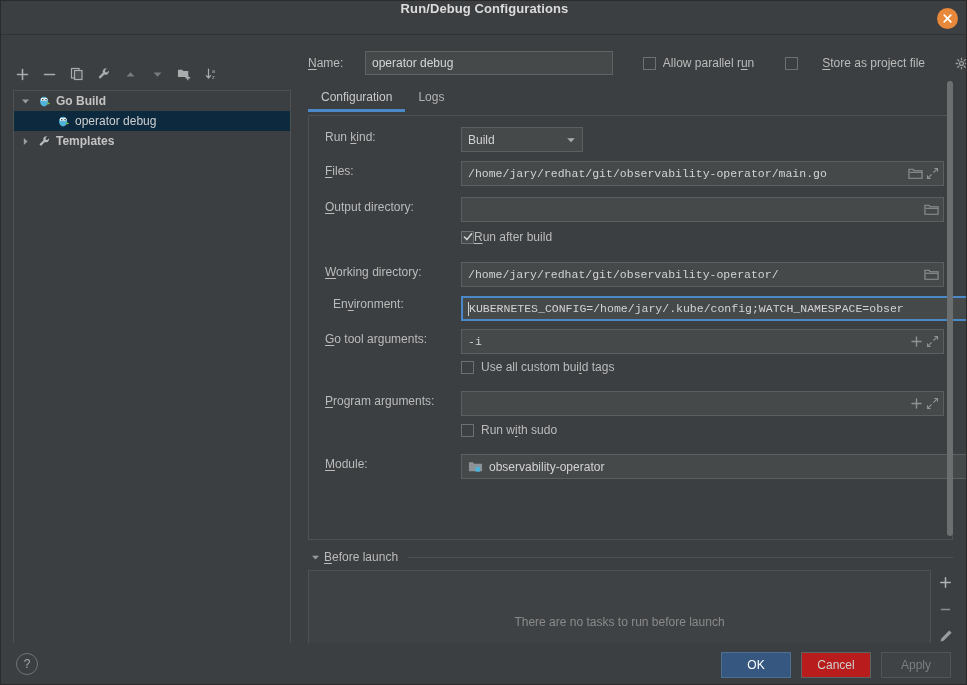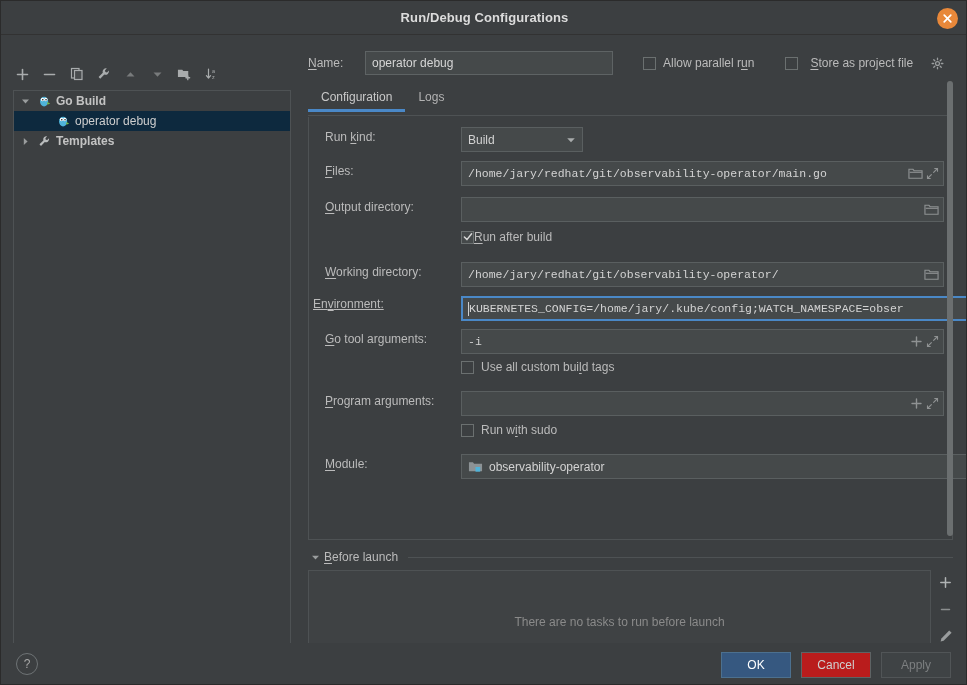--- a/index.html
+++ b/index.html
@@ -20,21 +20,21 @@
     border: 1px solid #2b2b2b;
     overflow: hidden;
   }
 
   
   .titlebar {
     position: absolute; left: 0; top: 0;
     width: 967px; height: 34px;
     background: #3c3f41;
     border-bottom: 1px solid #323232;
-    display: flex; align-items: center; justify-content: center;
+    display: flex; align-items: flex-start; justify-content: center;
   }
   .titlebar .title {
     font-size: 13px; font-weight: bold; color: #dcdcdc;
     letter-spacing: 0.1px;
   }
   .close-btn {
     position: absolute; right: 10px; top: 7px;
     width: 21px; height: 21px; border-radius: 50%;
     background: #e8883a;
     display: flex; align-items: center; justify-content: center;
@@ -95,21 +95,21 @@
   }
   .lbl-name { width: 57px; font-size: 12px; color: #bbbbbb; }
   .name-input {
     width: 248px; height: 24px;
     background: #45494a; border: 1px solid #5e6364;
     color: #d6d6d6; font-size: 12px;
     padding: 0 6px; line-height: 22px;
     font-family: "Liberation Sans", sans-serif;
   }
   .cb-group { display: flex; align-items: center; margin-left: 30px; gap: 7px; }
-  .cb-group2 { display: flex; align-items: center; margin-left: 31px; gap: 12px; }
+  .cb-group2 { display: flex; align-items: center; margin-left: 31px; gap: 24px; }
   .chk {
     width: 13px; height: 13px; flex: none;
     background: #3c3f41; border: 1px solid #6b7070;
     display: flex; align-items: center; justify-content: center;
   }
   .chk.checked { background: #45494a; }
   .chk svg { display:block; }
   .cb-text { font-size: 12px; color: #bbbbbb; white-space: nowrap; }
   .gear { margin-left: 6px; display:flex; align-items:center; cursor:pointer; }
 
@@ -455,21 +455,21 @@
           <span class="ficons">
             <span>
               <svg width="15" height="13" viewBox="0 0 16 13">
                 <path d="M1 2h4.3l1.2 1.5H15v8H1z" fill="none" stroke="#8f9293" stroke-width="1.2"></path>
                 <path d="M1.8 5.2h13" stroke="#8f9293" stroke-width="1.2"></path>
               </svg>
             </span>
           </span>
         </div>
 
-        <div class="frow" style="left:4px; top:180px;text-decoration:underline;">
+        <div class="frow" style="left:24px; top:180px;">
           <span class="flabel">En<span class="u">v</span>ironment:</span>
         </div>
         <div class="field focused" style="position:absolute; left:152px; top:179px; width:578px;">
           <span class="caret"></span>
           <span class="fval mono">KUBERNETES_CONFIG=/home/jary/.kube/config;WATCH_NAMESPACE=obser</span>
           <span class="ficons">
             <span>
               <svg width="13" height="14" viewBox="0 0 13 14">
                 <rect x="1.5" y="1" width="10" height="12" fill="none" stroke="#9a9d9e" stroke-width="1.1"></rect>
                 <path d="M3.7 3.6h5.6M3.7 6.1h5.6M3.7 8.6h5.6M3.7 11h5.6" stroke="#9a9d9e" stroke-width="1"></path>

